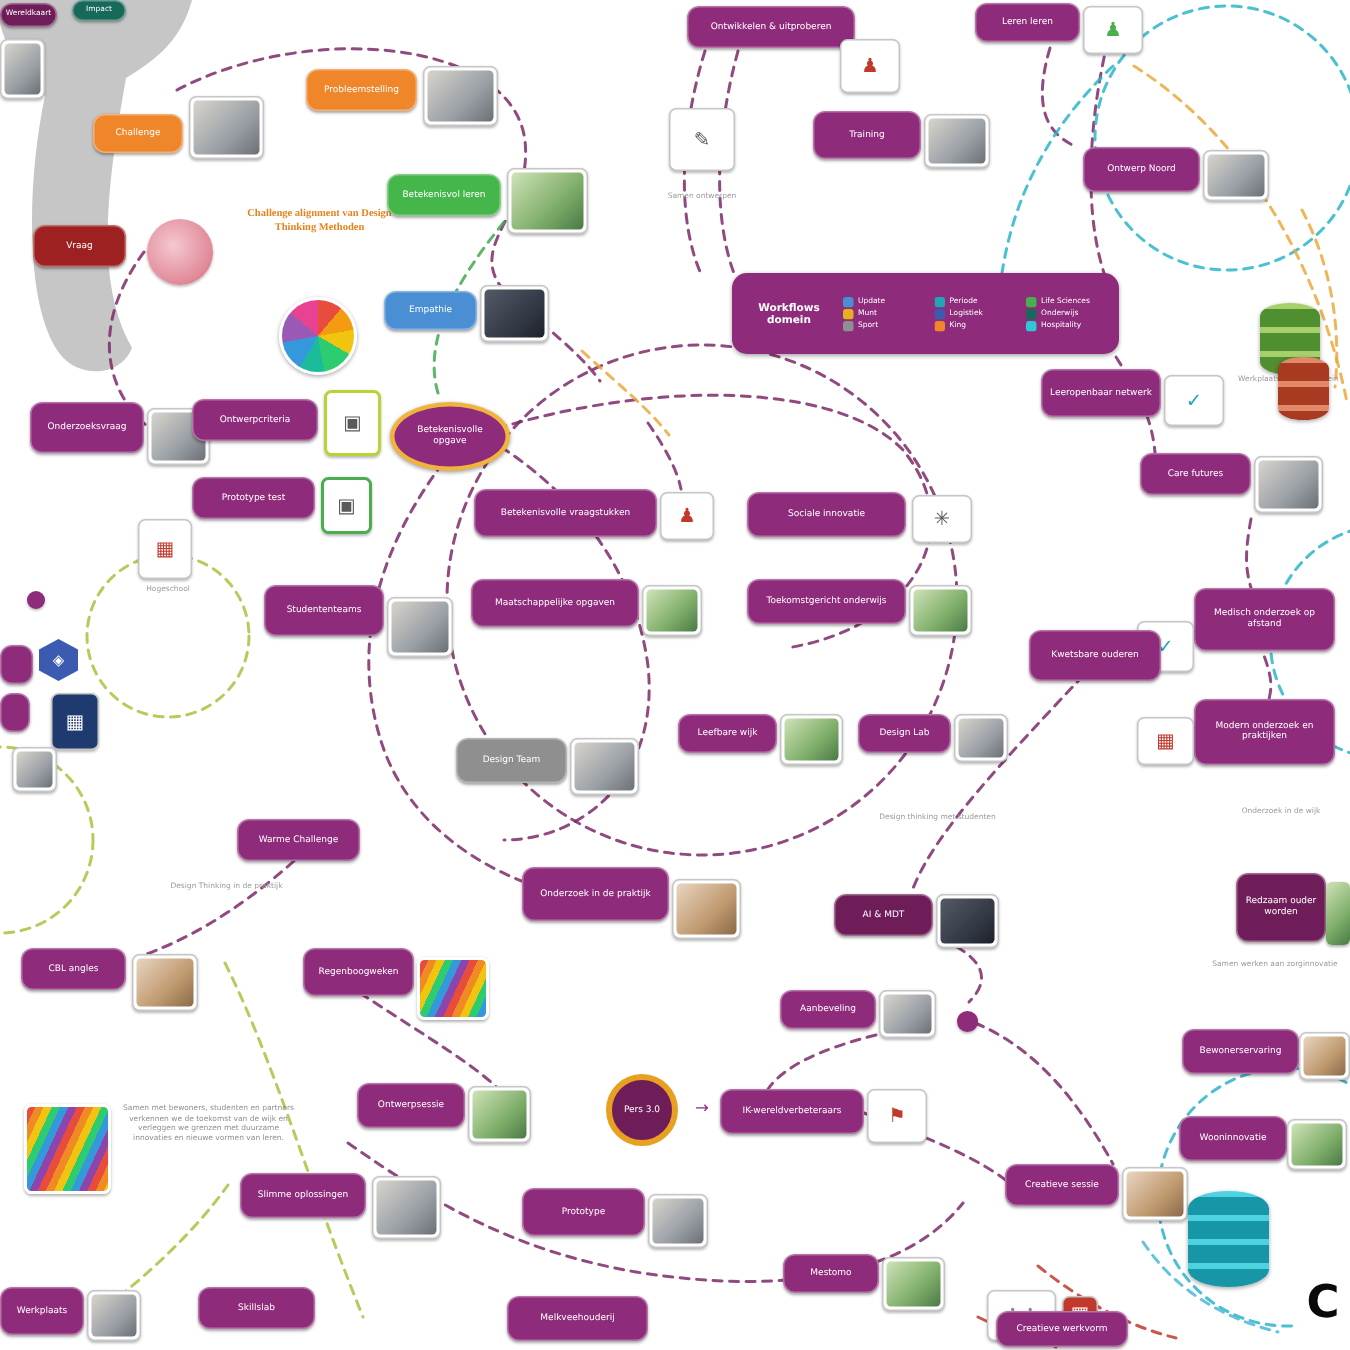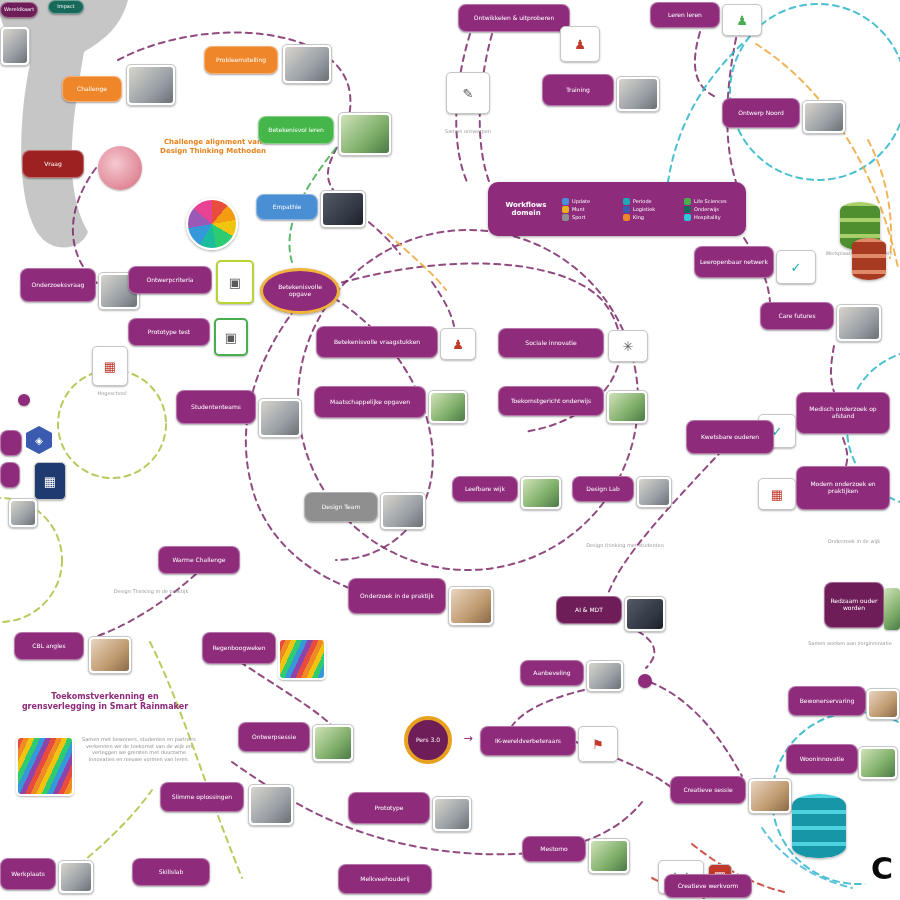--- a/index.html
+++ b/index.html
@@ -109,21 +109,21 @@
     <div class="pill" style="left: 204px; top: 46px; width: 74px; height: 28px; background: rgb(240, 134, 42);">Probleemstelling</div>
     <div class="card" style="left: 282px; top: 44px; width: 50px; height: 40px;">
       <div class="photo ph-a"></div>
     </div>
     <div class="pill" style="left: 258px; top: 116px; width: 76px; height: 28px; background: rgb(69, 182, 73);">Betekenisvol leren</div>
     <div class="card" style="left: 338px; top: 112px; width: 54px; height: 44px;">
       <div class="photo ph-b"></div>
     </div>
     <div class="pill" style="left: 22px; top: 150px; width: 62px; height: 28px; background: rgb(158, 33, 33);">Vraag</div>
     <div class="img ph-e" style="left: 98px; top: 146px; width: 44px; height: 44px; border-radius: 50%;"></div>
-    <div class="text" style="left: 154px; top: 138px; width: 118px; color: rgb(232, 130, 28); font-size: 7px; font-weight: bold;">Challenge alignment van Design Thinking Methoden</div>
+    <div class="text" style="left: 154px; top: 138px; width: 118px; color: rgb(232, 130, 28); font-size: 7px; font-weight: bold; font-family: Liberation Serif, serif;">Challenge alignment van Design Thinking Methoden</div>
     <div class="wheel" style="left: 186px; top: 198px; width: 48px; height: 48px;"></div>
     <div class="pill" style="left: 256px; top: 194px; width: 62px; height: 26px; background: rgb(74, 143, 212);">Empathie</div>
     <div class="card" style="left: 320px; top: 190px; width: 46px; height: 38px;">
       <div class="photo ph-d"></div>
     </div>
     <div class="pill" style="left: 20px; top: 268px; width: 76px; height: 34px; background: rgb(142, 43, 123);">Onderzoeksvraag</div>
     <div class="card" style="left: 98px; top: 272px; width: 42px; height: 38px;">
       <div class="photo ph-a"></div>
     </div>
     <div class="pill" style="left: 128px; top: 266px; width: 84px; height: 28px; background: rgb(142, 43, 123);">Ontwerpcriteria</div>
@@ -154,21 +154,20 @@
       <div class="photo ph-a"></div>
     </div>
     <div class="pill" style="left: 158px; top: 546px; width: 82px; height: 28px; background: rgb(142, 43, 123);">Warme Challenge</div>
     <div class="text" style="left: 106px; top: 588px; width: 90px; color: rgb(154, 154, 154); font-size: 5px;">Design Thinking in de praktijk</div>
     <div class="pill" style="left: 14px; top: 632px; width: 70px; height: 28px; background: rgb(142, 43, 123);">CBL angles</div>
     <div class="card" style="left: 88px; top: 636px; width: 44px; height: 38px;">
       <div class="photo ph-c"></div>
     </div>
     <div class="pill" style="left: 202px; top: 632px; width: 74px; height: 32px; background: rgb(142, 43, 123);">Regenboogweken</div>
     <div class="rainbow" style="left: 278px; top: 638px; width: 48px; height: 42px;"></div>
-    <div class="text" style="left: 16px; top: 692px; width: 178px; color: rgb(142, 43, 123); font-size: 8px; font-weight: bold;">Toekomstverkenning en grensverlegging in Smart Rainmaker</div>
     <div class="rainbow" style="left: 16px; top: 736px; width: 58px; height: 60px;"></div>
     <div class="text" style="left: 80px; top: 736px; width: 118px; color: rgb(143, 143, 143); font-size: 5px;">Samen met bewoners, studenten en partners verkennen we de toekomst van de wijk en verleggen we grenzen met duurzame innovaties en nieuwe vormen van leren.</div>
     <div class="pill" style="left: 316px; top: 326px; width: 122px; height: 32px; background: rgb(142, 43, 123);">Betekenisvolle vraagstukken</div>
     <div class="card" style="left: 440px; top: 328px; width: 36px; height: 32px; color: rgb(192, 57, 43);">
       <div class="glyph" style="color: rgb(192, 57, 43);">♟</div>
     </div>
     <div class="pill" style="left: 498px; top: 328px; width: 106px; height: 30px; background: rgb(142, 43, 123);">Sociale innovatie</div>
     <div class="card" style="left: 608px; top: 330px; width: 40px; height: 32px; color: rgb(90, 90, 90);">
       <div class="glyph" style="color: rgb(90, 90, 90);">✳</div>
     </div>

